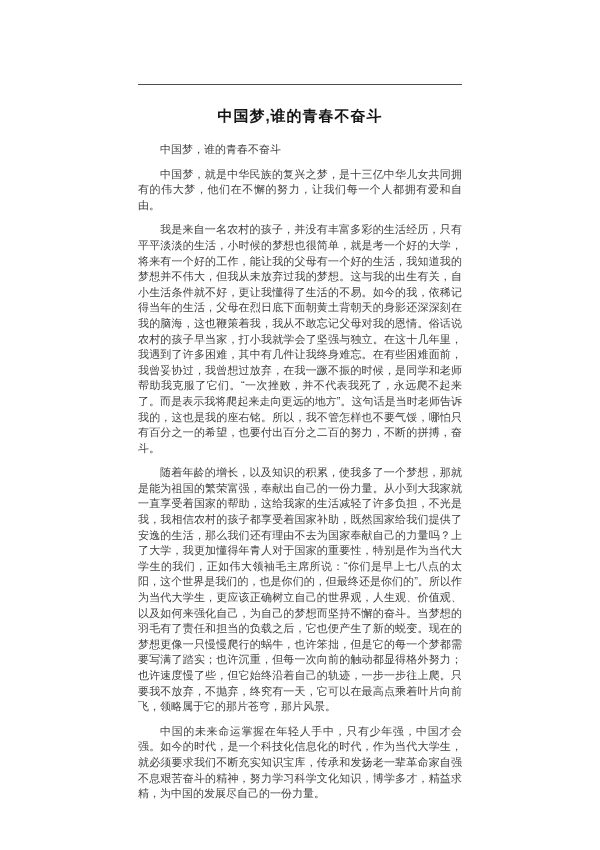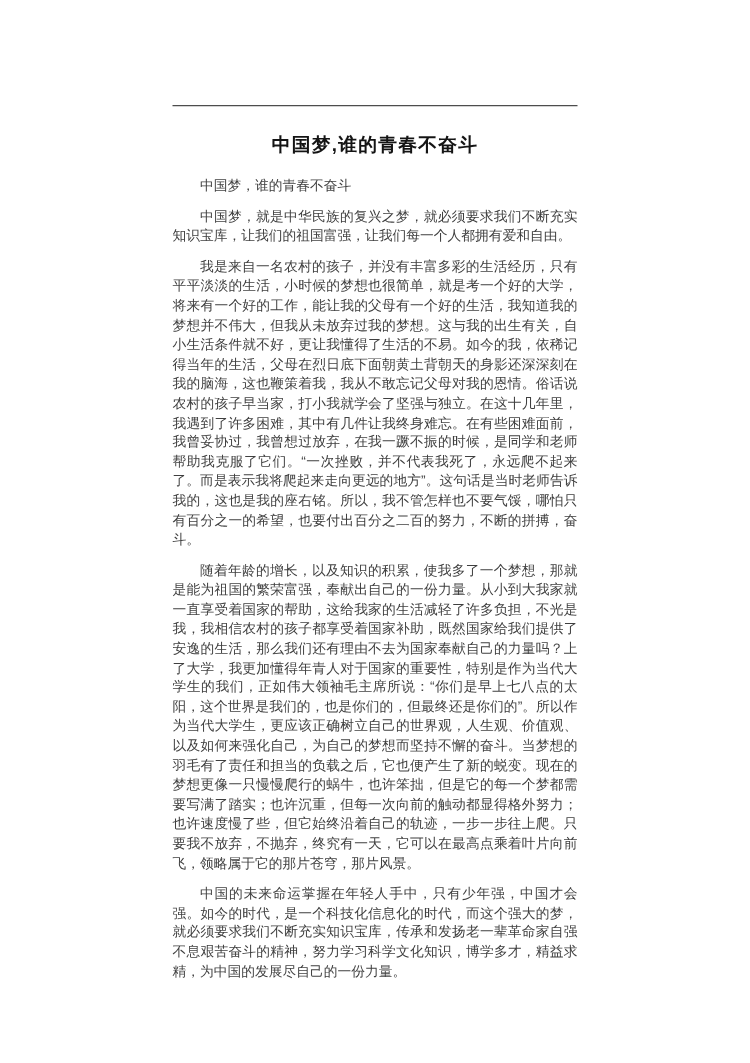--- a/index.html
+++ b/index.html
@@ -46,18 +46,18 @@
   }
 </style>
 </head>
 <body>
 
 <div class="page">
   <div class="header-rule"></div>
   <h1 class="doc-title">中国梦,谁的青春不奋斗</h1>
   <div class="doc-body">
       <p class="para">中国梦，谁的青春不奋斗</p>
-      <p class="para">中国梦，就是中华民族的复兴之梦，就必须要求我们不断充实知识宝库，让我们的祖国富强，让我们每一个人都拥有爱和自由。</p>
+      <p class="para">中国梦，就是中华民族的复兴之梦，是十三亿中华儿女共同拥有的伟大梦，他们在不懈的努力，让我们每一个人都拥有爱和自由。</p>
       <p class="para">我是来自一名农村的孩子，并没有丰富多彩的生活经历，只有平平淡淡的生活，小时候的梦想也很简单，就是考一个好的大学，将来有一个好的工作，能让我的父母有一个好的生活，我知道我的梦想并不伟大，但我从未放弃过我的梦想。这与我的出生有关，自小生活条件就不好，更让我懂得了生活的不易。如今的我，依稀记得当年的生活，父母在烈日底下面朝黄土背朝天的身影还深深刻在我的脑海，这也鞭策着我，我从不敢忘记父母对我的恩情。俗话说农村的孩子早当家，打小我就学会了坚强与独立。在这十几年里，我遇到了许多困难，其中有几件让我终身难忘。在有些困难面前，我曾妥协过，我曾想过放弃，在我一蹶不振的时候，是同学和老师帮助我克服了它们。“一次挫败，并不代表我死了，永远爬不起来了。而是表示我将爬起来走向更远的地方”。这句话是当时老师告诉我的，这也是我的座右铭。所以，我不管怎样也不要气馁，哪怕只有百分之一的希望，也要付出百分之二百的努力，不断的拼搏，奋斗。</p>
       <p class="para">随着年龄的增长，以及知识的积累，使我多了一个梦想，那就是能为祖国的繁荣富强，奉献出自己的一份力量。从小到大我家就一直享受着国家的帮助，这给我家的生活减轻了许多负担，不光是我，我相信农村的孩子都享受着国家补助，既然国家给我们提供了安逸的生活，那么我们还有理由不去为国家奉献自己的力量吗？上了大学，我更加懂得年青人对于国家的重要性，特别是作为当代大学生的我们，正如伟大领袖毛主席所说：“你们是早上七八点的太阳，这个世界是我们的，也是你们的，但最终还是你们的”。所以作为当代大学生，更应该正确树立自己的世界观，人生观、价值观、以及如何来强化自己，为自己的梦想而坚持不懈的奋斗。当梦想的羽毛有了责任和担当的负载之后，它也便产生了新的蜕变。现在的梦想更像一只慢慢爬行的蜗牛，也许笨拙，但是它的每一个梦都需要写满了踏实；也许沉重，但每一次向前的触动都显得格外努力；也许速度慢了些，但它始终沿着自己的轨迹，一步一步往上爬。只要我不放弃，不抛弃，终究有一天，它可以在最高点乘着叶片向前飞，领略属于它的那片苍穹，那片风景。</p>
-      <p class="para">中国的未来命运掌握在年轻人手中，只有少年强，中国才会强。如今的时代，是一个科技化信息化的时代，而这个强大的梦，就必须要求我们不断充实知识宝库，传承和发扬老一辈革命家自强不息艰苦奋斗的精神，努力学习科学文化知识，博学多才，精益求精，为中国的发展尽自己的一份力量。</p>
+      <p class="para">中国的未来命运掌握在年轻人手中，只有少年强，中国才会强。如今的时代，是一个科技化信息化的时代，作为当代大学生，就必须要求我们不断充实知识宝库，传承和发扬老一辈革命家自强不息艰苦奋斗的精神，努力学习科学文化知识，博学多才，精益求精，为中国的发展尽自己的一份力量。</p>
     </div>
 </div>
 
 </body></html>

